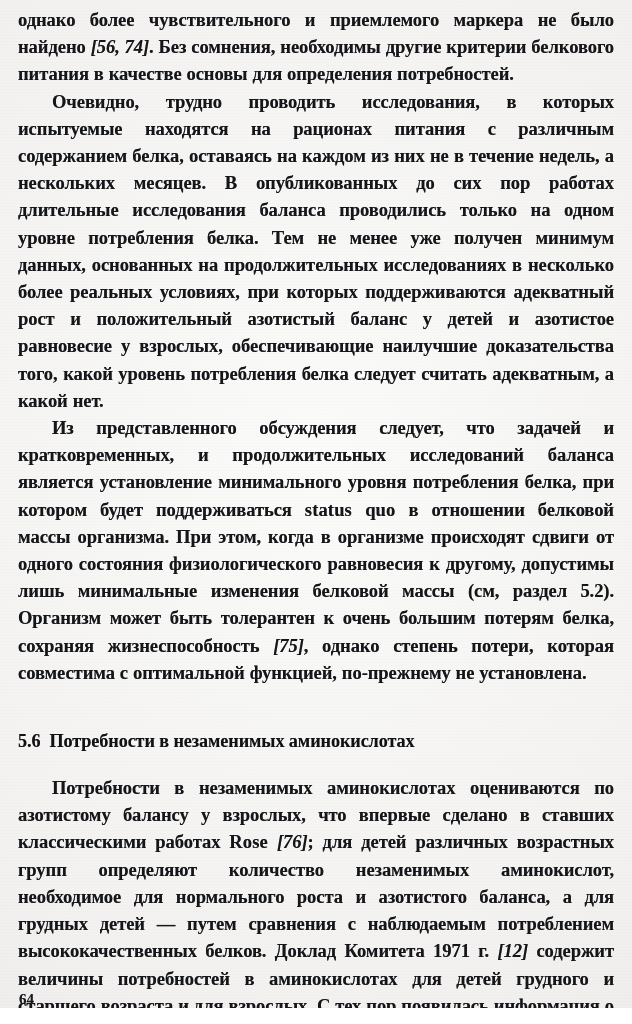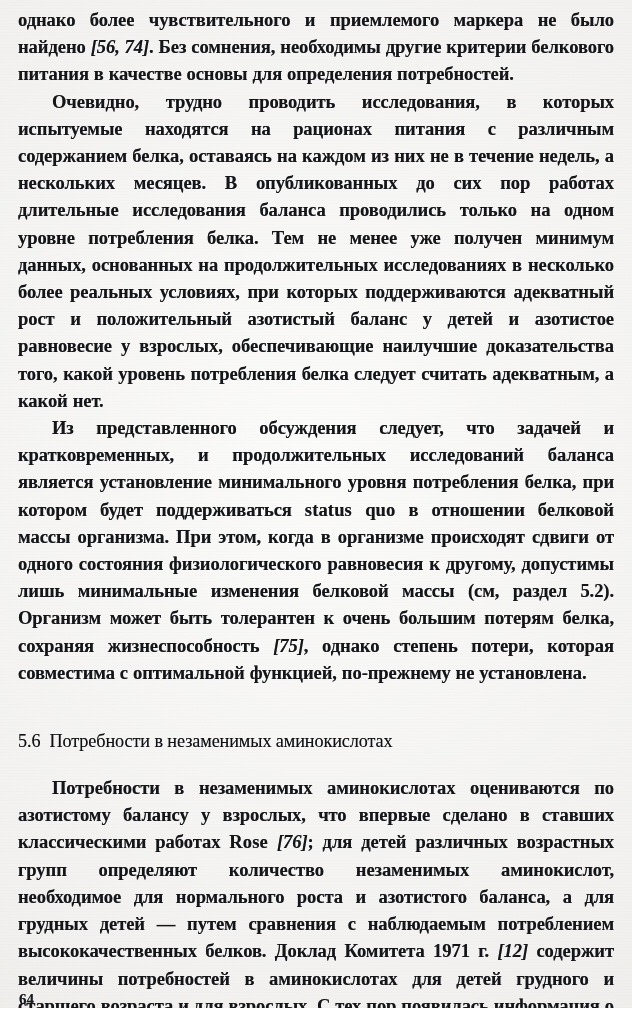--- a/index.html
+++ b/index.html
@@ -61,21 +61,21 @@
 
   p.indent { text-indent: 34px; }
 
   
   p.para:last-line { text-align: left; }
 
   .sec-head {
     margin: 0;
     font-size: 18.2px;
     line-height: 26px;
-    font-weight: normal;
+    font-weight: bold;
     color: #101215;
     letter-spacing: -0.1px;
     text-shadow: 0 0 0.6px rgba(25,25,28,0.5);
   }
   .sec-head .num { margin-right: 9px; }
   .spacer-head-top { height: 42px; }
   .spacer-head-bot { height: 20px; }
 
   .ital { font-style: italic; }
   .latin {

